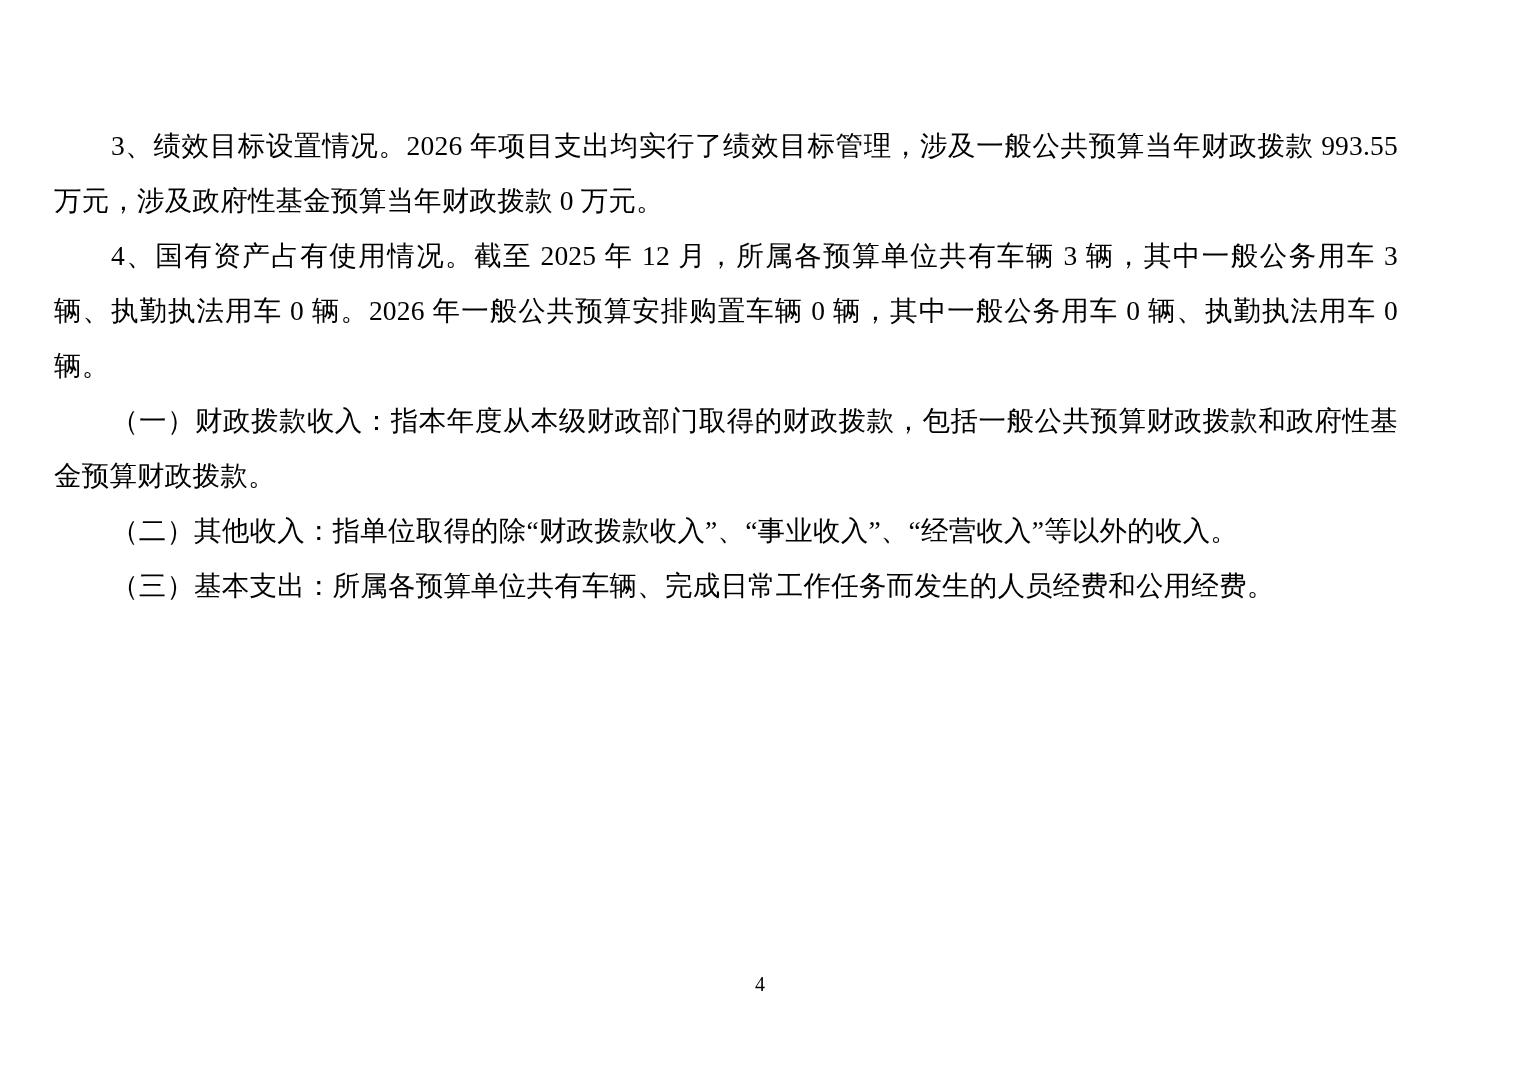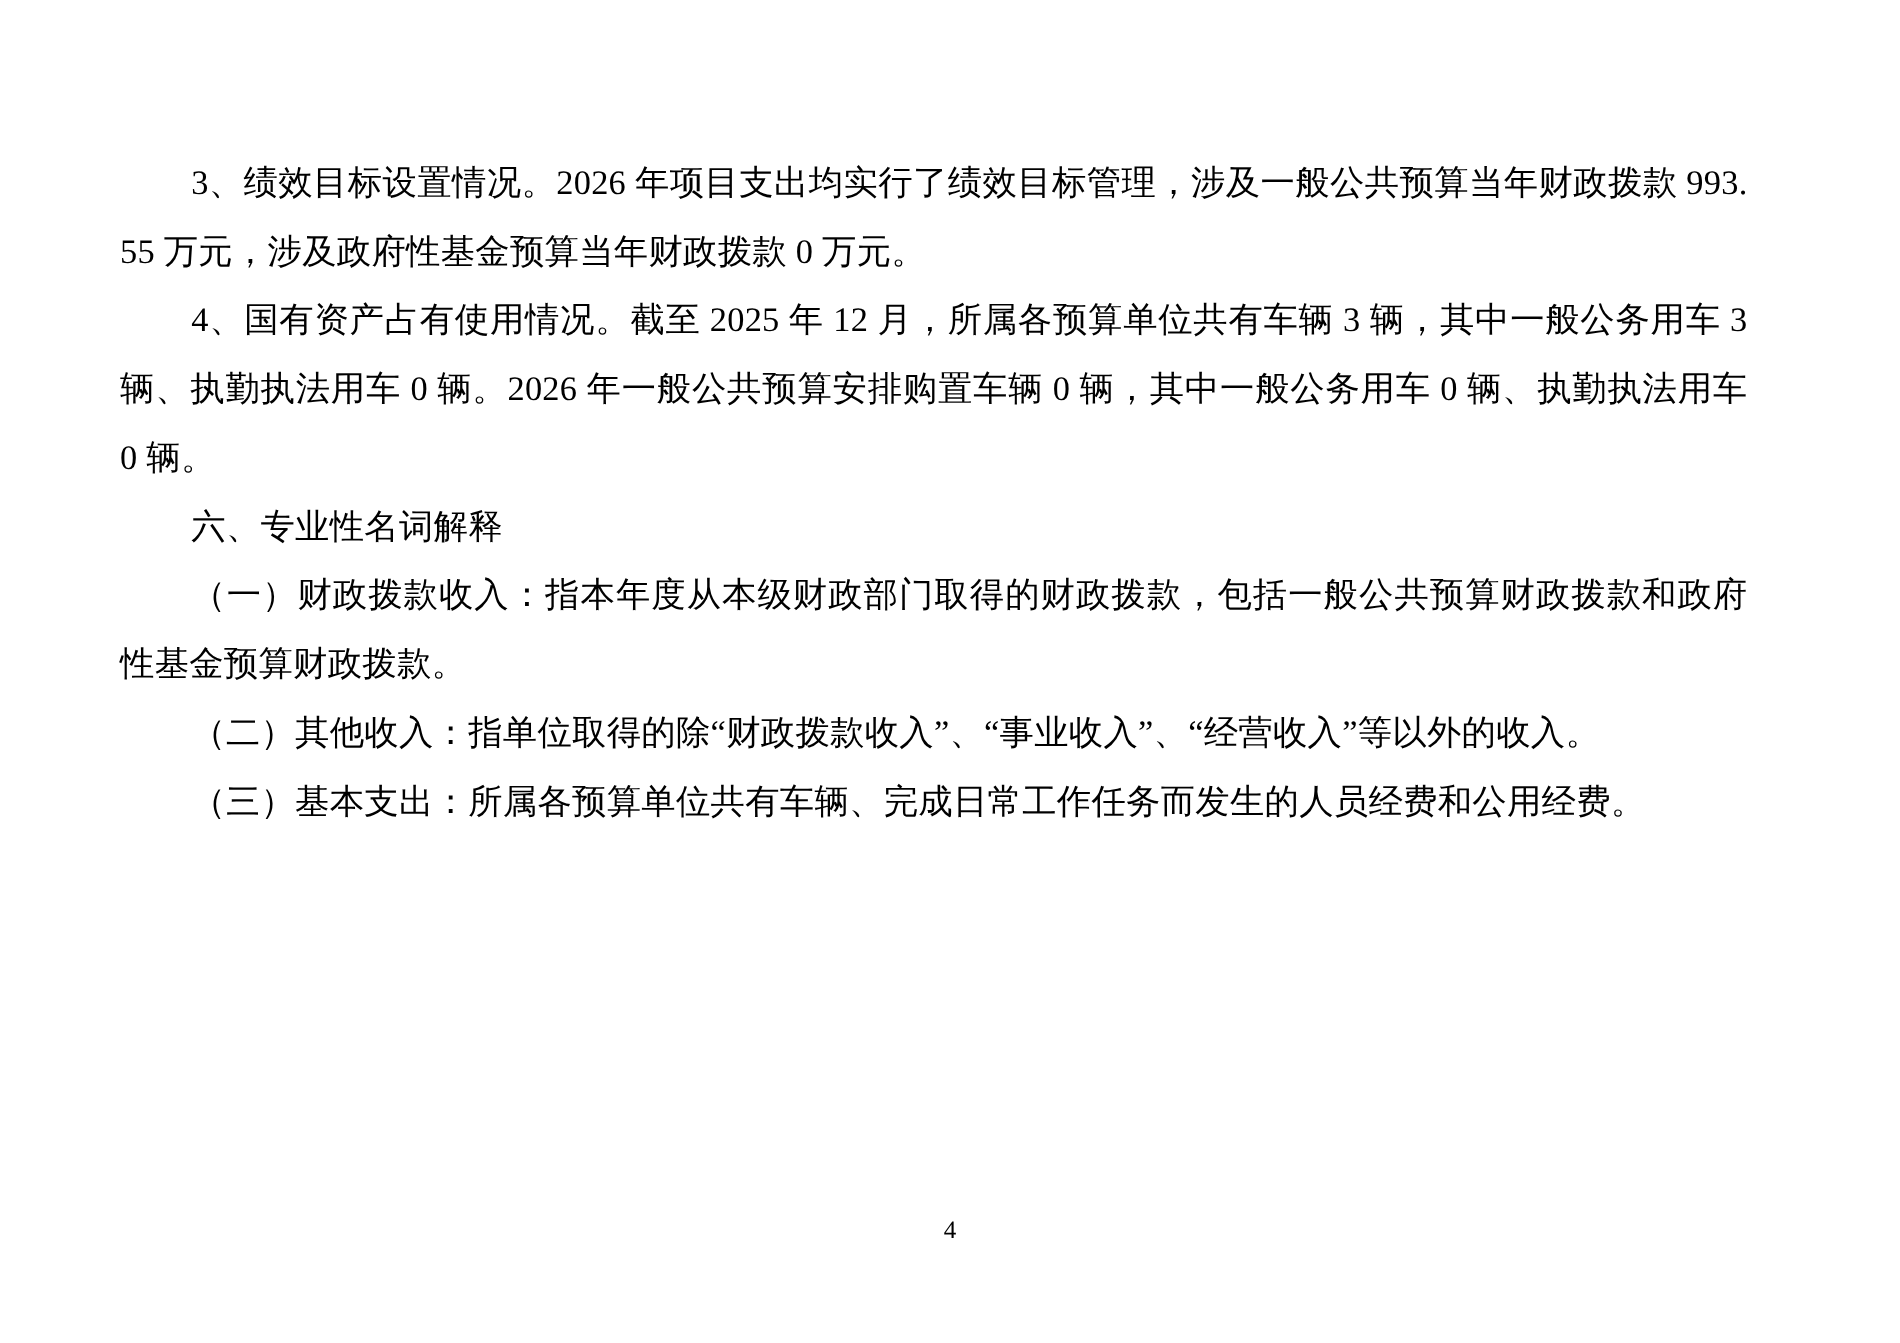--- a/index.html
+++ b/index.html
@@ -15,21 +15,21 @@
     position: relative;
     overflow: hidden;
   }
   .page {
     position: absolute;
     left: 0;
     top: 0;
     width: 1520px;
     height: 1074px;
     box-sizing: border-box;
-    padding: 118px 122px 0 96px;
+    padding: 118px 122px 0 54px;
   }
   .doc-body {
     width: 100%;
   }
   p.para {
     margin: 0 0 0 0;
     font-size: 27.5px;
     line-height: 55px;
     text-align: justify;
     text-justify: inter-ideograph;
@@ -51,19 +51,18 @@
     color: #000000;
   }
 </style>
 </head>
 <body>
 
 <div class="page">
   <div class="doc-body">
     <p class="para indent">3、绩效目标设置情况。2026 年项目支出均实行了绩效目标管理，涉及一般公共预算当年财政拨款 993.55 万元，涉及政府性基金预算当年财政拨款 0 万元。</p>
     <p class="para indent">4、国有资产占有使用情况。截至 2025 年 12 月，所属各预算单位共有车辆 3 辆，其中一般公务用车 3 辆、执勤执法用车 0 辆。2026 年一般公共预算安排购置车辆 0 辆，其中一般公务用车 0 辆、执勤执法用车 0 辆。</p>
-    <p class="para indent">六、专业性名词解释</p>
     <p class="para indent">（一）财政拨款收入：指本年度从本级财政部门取得的财政拨款，包括一般公共预算财政拨款和政府性基金预算财政拨款。</p>
     <p class="para indent">（二）其他收入：指单位取得的除“财政拨款收入”、“事业收入”、“经营收入”等以外的收入。</p>
     <p class="para indent">（三）基本支出：所属各预算单位共有车辆、完成日常工作任务而发生的人员经费和公用经费。</p>
   </div>
   <div class="page-number">4</div>
 </div>
 
 </body></html>

